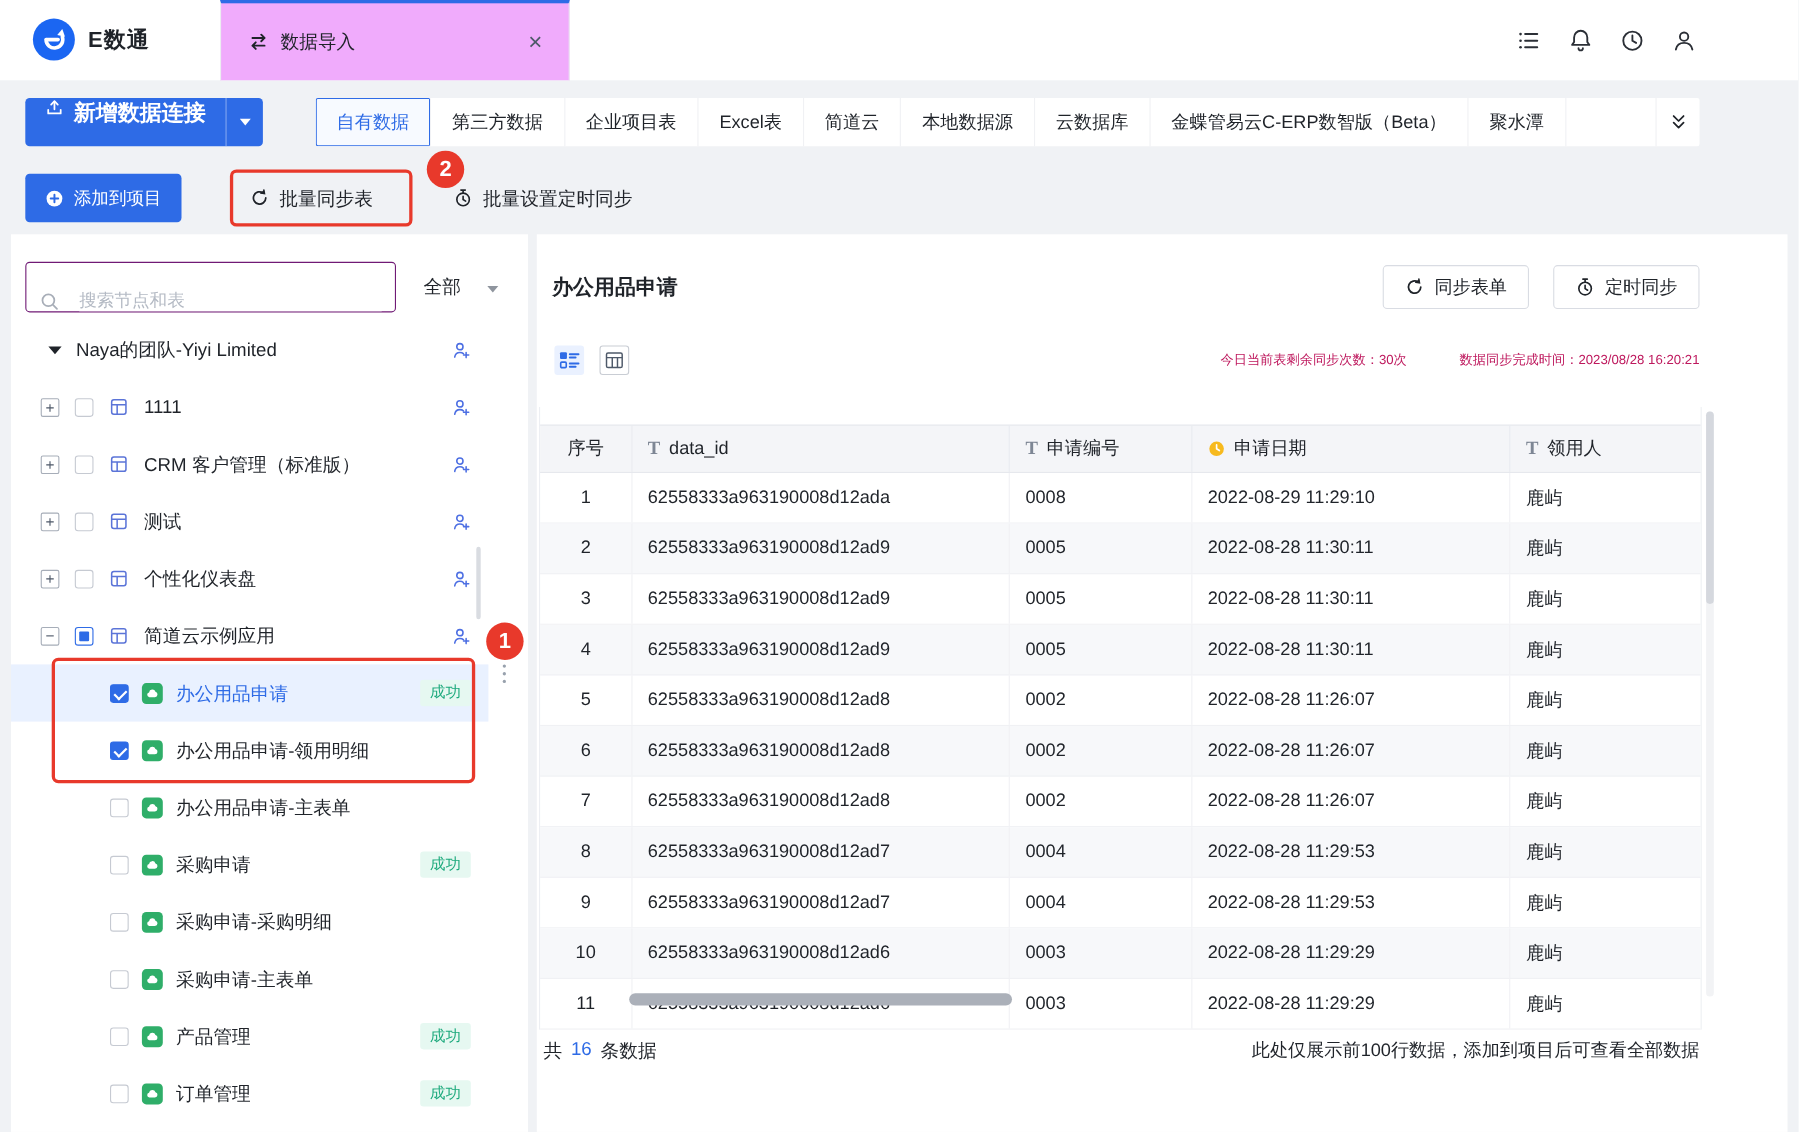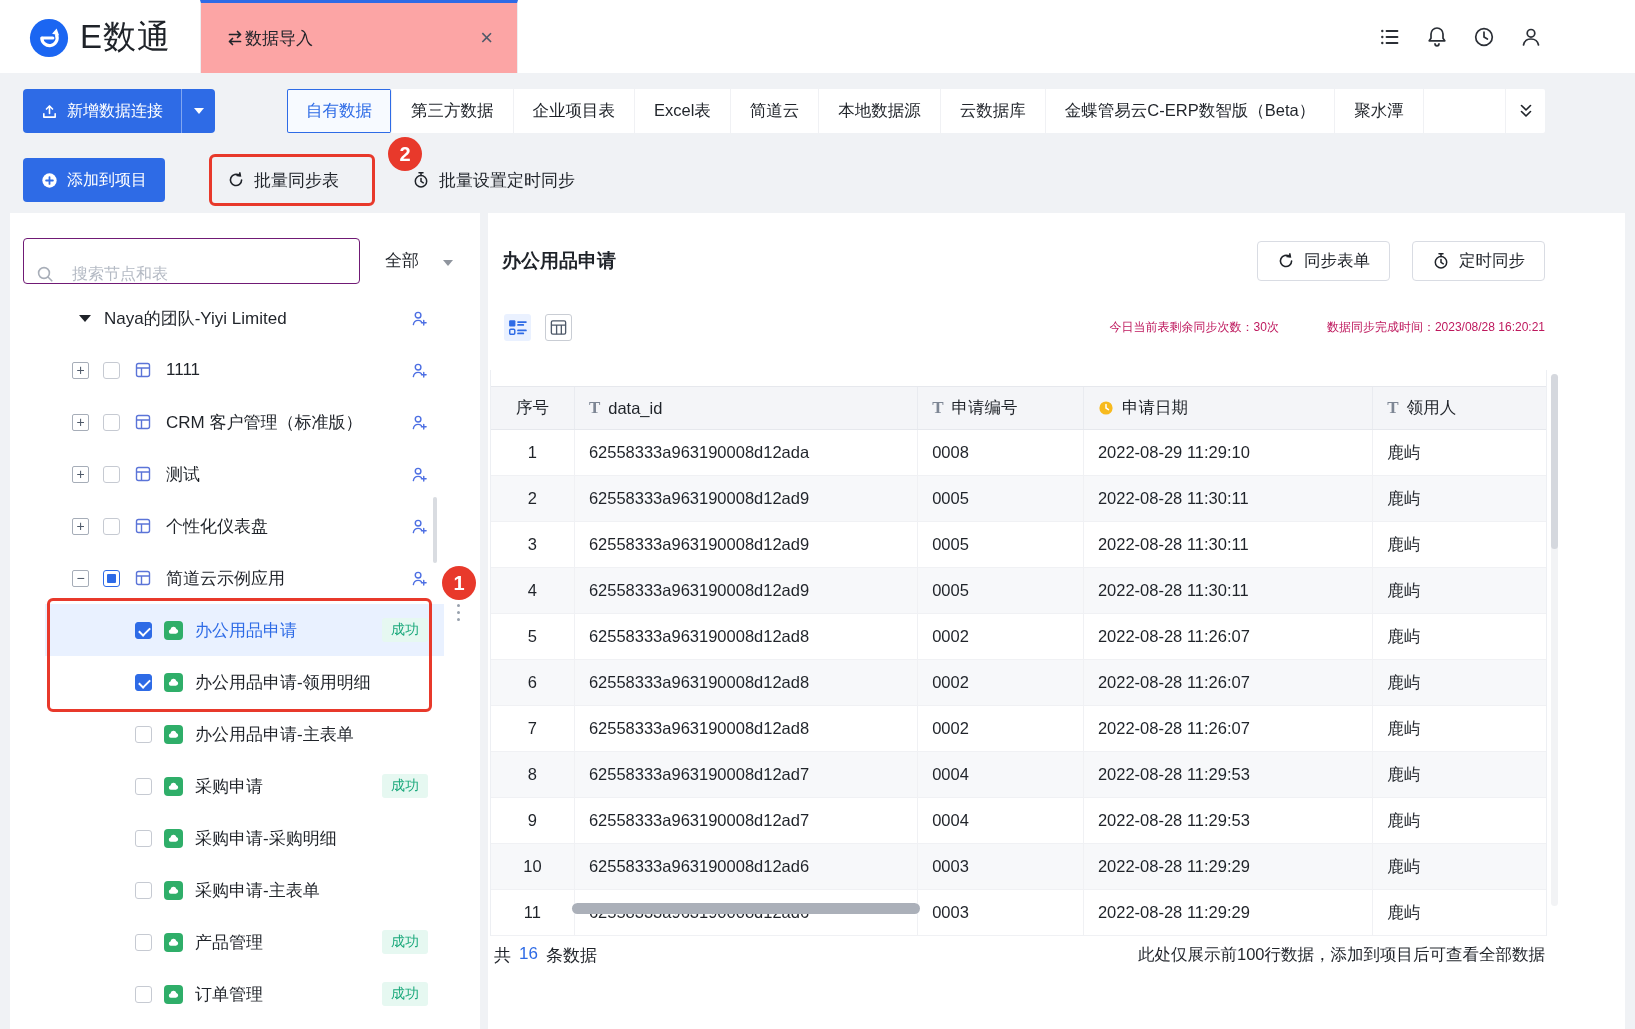--- a/index.html
+++ b/index.html
@@ -3,33 +3,33 @@
 <meta charset="utf-8">
 <style>
   * { box-sizing: border-box; margin: 0; padding: 0; }
   html,body { width:1635px; height:1029px; }
   body { font-family:"Liberation Sans","DejaVu Sans",sans-serif; color:#1F2329; background:#F0F2F5; overflow:hidden; }
   .page { position:relative; width:1635px; height:1029px; background:#F0F2F5; overflow:hidden; }
 
   
   .header { position:absolute; left:0; top:0; width:1635px; height:73px; background:#fff; }
   .logo { position:absolute; left:28px; top:15px; display:flex; align-items:center; gap:10px; }
-  .logo-text { font-size:33px; font-weight:400; letter-spacing:1px; }
-  .header-tab { position:absolute; left:200px; top:0; width:318px; height:73px; background:#fca5a5;
+  .logo-text { font-size:20px; font-weight:700; letter-spacing:1px; }
+  .header-tab { position:absolute; left:200px; top:0; width:318px; height:73px; background:#f0abfc;
     border-top:3px solid #2E6BE6; border-left:1px solid #ECEEF1; border-right:1px solid #ECEEF1;
-    display:flex; align-items:center; padding:0 24px; cursor:pointer; }
+    display:flex; align-items:center; gap:10px; padding:0 24px; cursor:pointer; }
   .tab-label { font-size:17px; }
   .tab-close { margin-left:auto; font-size:22px; color:#4E5969; line-height:1; cursor:pointer; }
   .header-icons { position:absolute; right:92px; top:25px; display:flex; gap:23px; }
   .hicon { width:24px; height:24px; display:flex; align-items:center; justify-content:center; cursor:pointer; }
 
   
   .btn-split { position:absolute; left:23px; top:89px; height:44px; display:flex; background:#2E6BE6;
     border-radius:4px; overflow:hidden; color:#fff; cursor:pointer; }
-  .btn-split .bmain { display:flex; align-items:center; gap:9px; padding:0 18px; font-size:16px; font-weight:400; }
+  .btn-split .bmain { display:flex; align-items:flex-start; gap:9px; padding:0 18px; font-size:20px; font-weight:700; }
   .btn-split .barrow { width:34px; display:flex; align-items:center; justify-content:center; border-left:1px solid rgba(255,255,255,.4); }
   .caret-w { width:0;height:0;border-left:5px solid transparent;border-right:5px solid transparent;border-top:6px solid #fff; }
 
   .src-tabs { position:absolute; left:287px; top:89px; width:1258px; height:44px; background:#fff; border-radius:2px; display:flex; align-items:stretch; }
   .tabs-inner { display:flex; align-items:stretch; flex:1; min-width:0; }
   .src-tab { padding:0 19px; display:flex; align-items:center; font-size:16.5px; white-space:nowrap;
     border-right:1px solid #F0F1F4; cursor:pointer; }
   .src-tab.active { color:#2E6BE6; box-shadow:inset 0 0 0 1px #2E6BE6; border-radius:2px; background:#F7FAFF; }
   .chev-box { width:40px; margin-left:auto; display:flex; align-items:center; justify-content:center; border-left:1px solid #F0F1F4; cursor:pointer; }
 
@@ -42,21 +42,21 @@
 
   
   .sidebar { position:absolute; left:10px; top:213px; width:470px; bottom:0; background:#fff; overflow:hidden; }
   .search-box { position:absolute; left:13px; top:25px; width:337px; height:46px; border:1px solid #701a75;
     border-radius:4px; display:flex; align-items:flex-end; gap:18px; padding:0 12px; background:#fff; }
   .search-box input { border:none; outline:none; flex:1; font-size:16px; color:#1F2329; font-family:inherit; }
   .search-box input::placeholder { color:#B4BAC4; }
   .filter { position:absolute; left:375px; top:36px; display:flex; align-items:center; gap:24px; font-size:17px; cursor:pointer; }
   .caret-g { width:0;height:0;border-left:5px solid transparent;border-right:5px solid transparent;border-top:6px solid #8F959E; margin-top:4px; }
 
-  .tree { position:absolute; left:0; top:79px; right:0; bottom:0; overflow:hidden;padding-left:35px; }
+  .tree { position:absolute; left:0; top:79px; right:0; bottom:0; overflow:hidden; }
   .tree-row { height:52px; display:flex; align-items:center; margin-right:36px; padding-right:16px; cursor:pointer; }
   .tree-row.t-root { padding-left:34px; gap:13px; }
   .tree-row.t-app  { padding-left:27px; gap:14px; }
   .tree-row.t-form { padding-left:90px; gap:12px; }
   .tree-row.selected { background:#E9F1FF; }
   .tree-row.selected .tlabel { color:#2E6BE6; }
   .tlabel { font-size:17px; white-space:nowrap; overflow:hidden; text-overflow:ellipsis; }
   .caret-d { width:0;height:0;border-left:6px solid transparent;border-right:6px solid transparent;border-top:7px solid #1F2329; }
   .expbox { width:17px; height:17px; border:1px solid #A6ADB8; border-radius:2px; display:flex; align-items:center;
     justify-content:center; font-size:14px; line-height:1; color:#4E5969; flex:none; }

